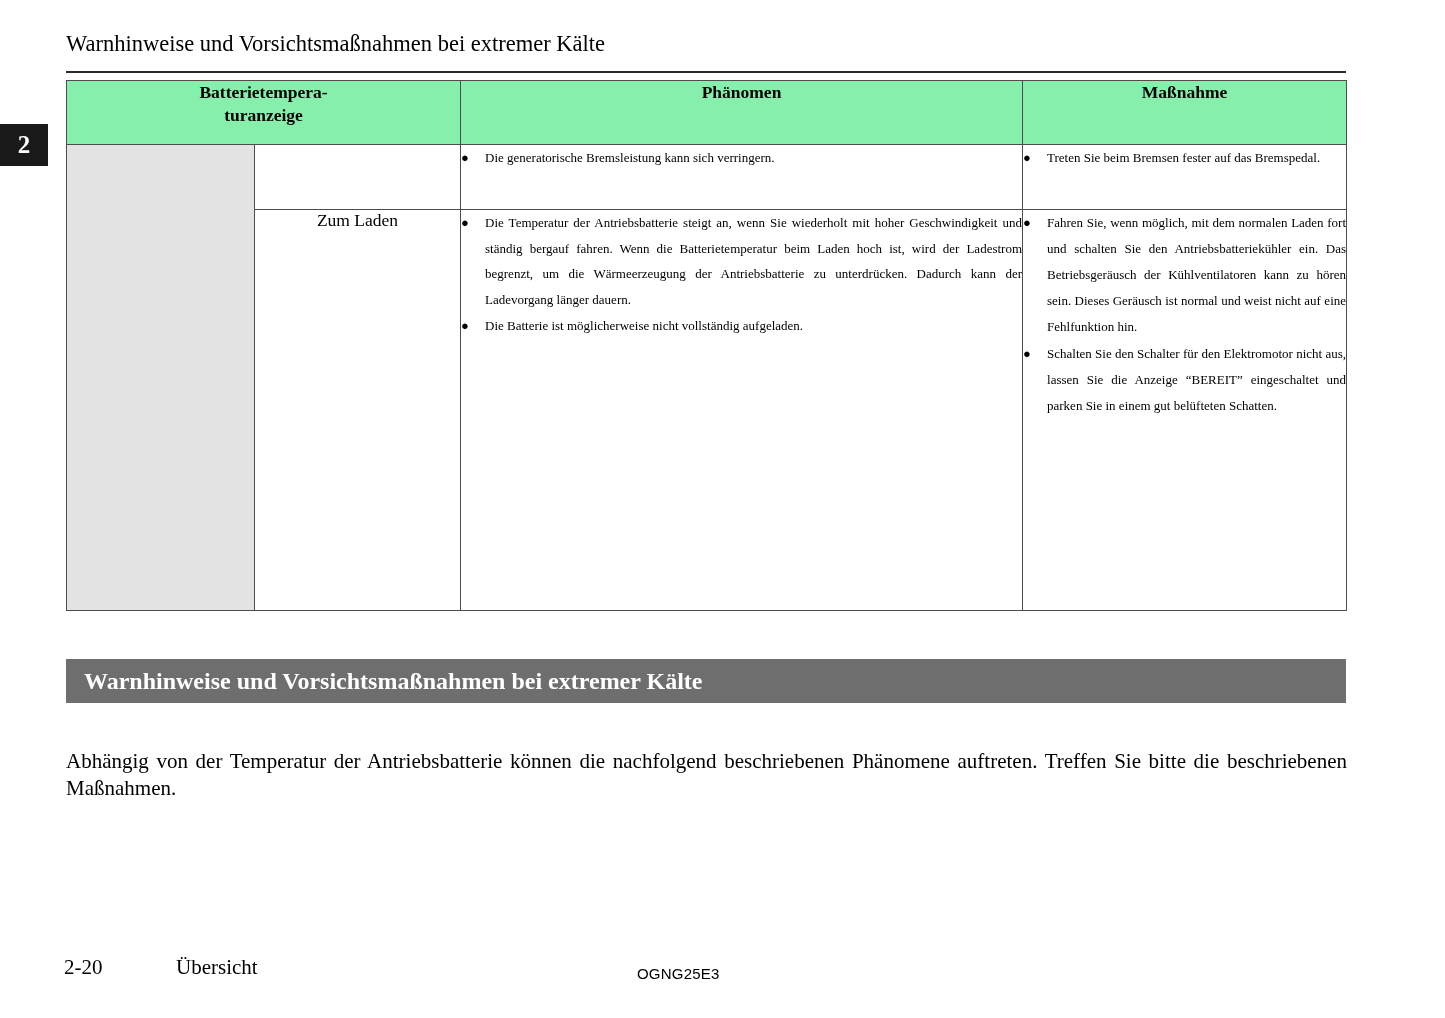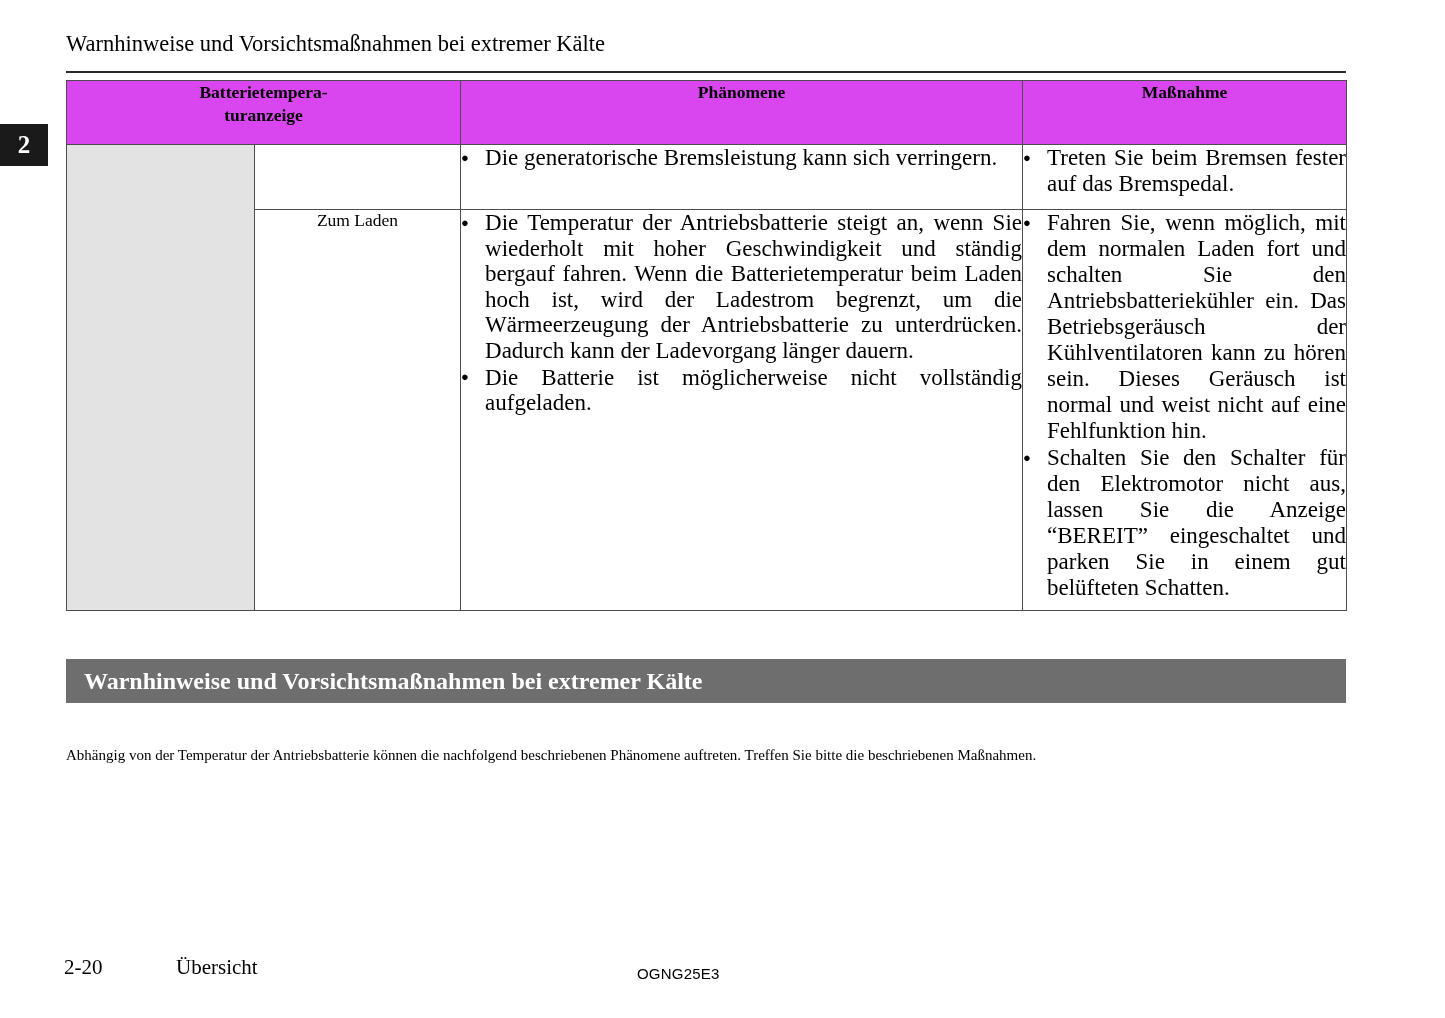--- a/index.html
+++ b/index.html
@@ -63,21 +63,21 @@
     border-collapse: collapse;
     width: 1280px;
     table-layout: fixed;
   }
   table.spec td, table.spec th {
     border: 1.6px solid #4d4d4d;
     padding: 0;
     vertical-align: top;
   }
   thead th {
-    background: #d946ef;
+    background: #86efac;
     text-align: center;
     font-weight: bold;
     font-size: 17.5px;
     line-height: 23px;
     height: 63px;
     vertical-align: middle;
     padding: 2px 6px;
   }
   .col-indicator { width: 188px; }
   .col-sub       { width: 206px; }
@@ -100,21 +100,21 @@
   
   ul.blist {
     list-style: none;
     margin: 0;
     padding: 0;
   }
   ul.blist li {
     position: relative;
     padding-left: 24px;
     margin: 0 0 1px 0;
-    font-size: 23px;
+    font-size: 13px;
     line-height: 25.6px;
     text-align: justify;
     text-justify: inter-word;
     -webkit-hyphens: none;
     hyphens: none;
   }
   ul.blist li::before {
     content: "\25CF";
     position: absolute;
     left: 0;
@@ -144,21 +144,21 @@
     padding-left: 18px;
     white-space: nowrap;
   }
 
   
   .intro {
     position: absolute;
     left: 66px;
     top: 727px;
     width: 1281px;
-    font-size: 15px;
+    font-size: 21px;
     line-height: 27px;
     text-align: justify;
   }
 
   
   .foot-page {
     position: absolute;
     left: 64px;
     top: 955px;
     font-size: 21px;
@@ -195,21 +195,21 @@
       <col class="col-sub">
       <col class="col-phen">
       <col class="col-meas">
     </colgroup>
     <thead>
       <tr>
         <th colspan="2">
           <span>Batterietempera-</span><br>
           <span>turanzeige</span>
         </th>
-        <th>Phänomene</th>
+        <th>Phänomen</th>
         <th>Maßnahme</th>
       </tr>
     </thead>
     <tbody>
       <tr>
         <td class="shade" rowspan="2"></td>
         <td class="subcell" style="height:64px;"></td>
         <td class="bodycell">
           <ul class="blist">
             <li>Die generatorische Bremsleistung kann sich verringern.</li>

